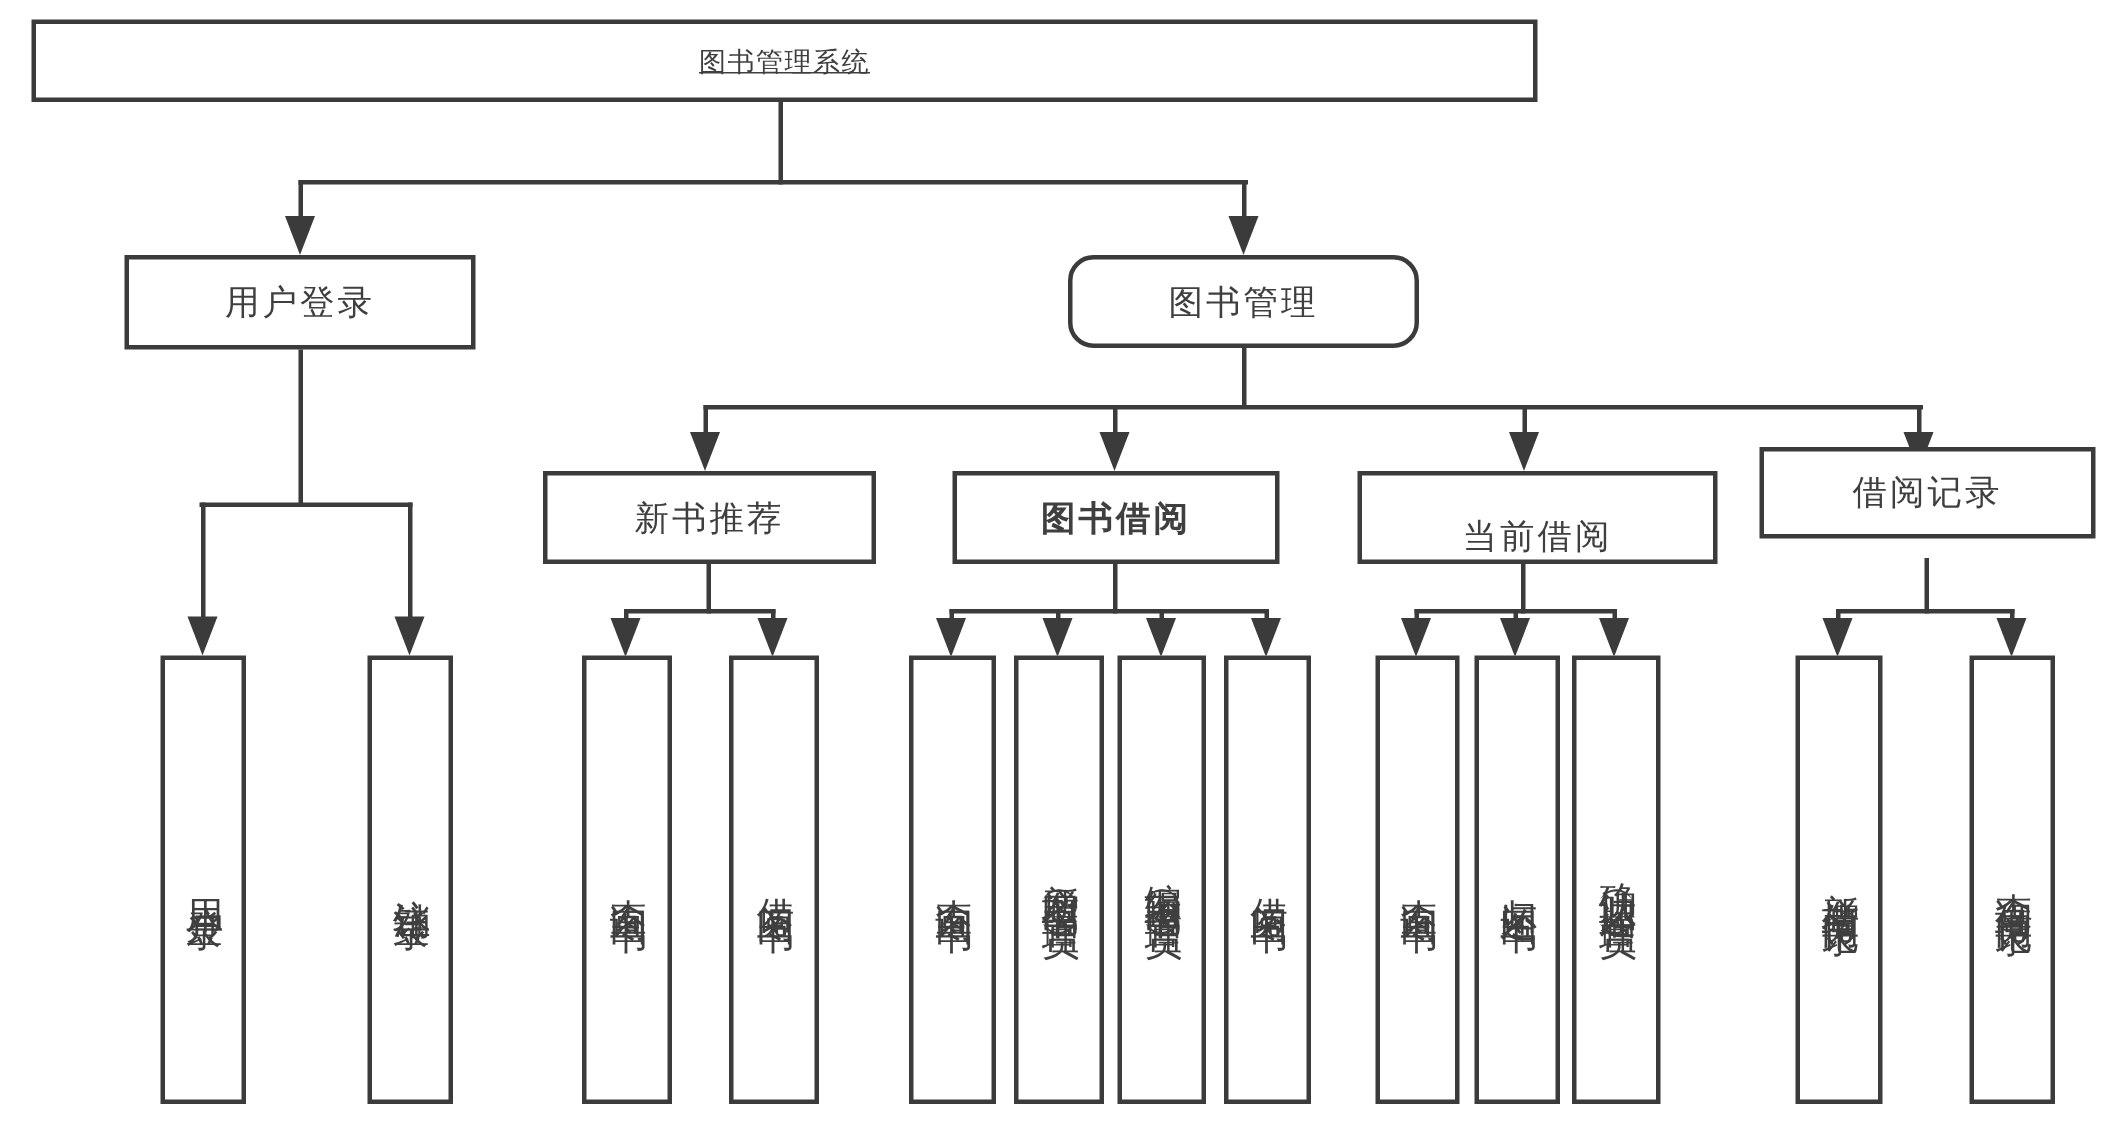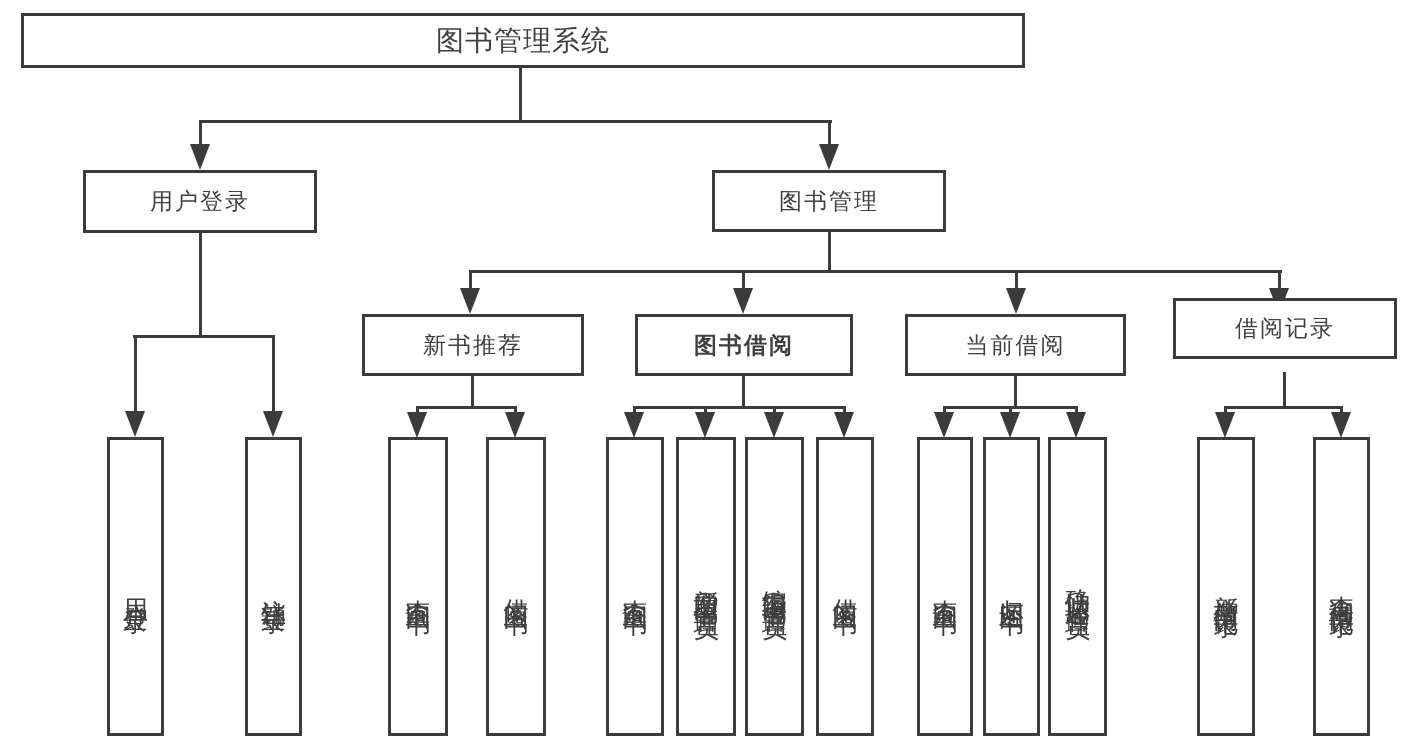--- a/index.html
+++ b/index.html
@@ -7,21 +7,21 @@
     position:relative;width:1405px;height:747px;background:#ffffff;overflow:hidden;
     font-family:"Liberation Sans", sans-serif;
   }
   .box{
     position:absolute;box-sizing:border-box;
     border:3px solid #3b3b3b;background:#ffffff;
     display:flex;align-items:center;justify-content:center;
     color:#3f3f3f;
   }
   .hlabel{font-size:23px;letter-spacing:2px;white-space:nowrap;}
-  .root .hlabel{font-size:28px;letter-spacing:1px;}
+  .root .hlabel{font-size:18px;letter-spacing:1px;text-decoration:underline;}
   .vtext{
     writing-mode:vertical-rl;text-orientation:mixed;
     font-size:25px;letter-spacing:4px;line-height:1;
     color:#3f3f3f;white-space:nowrap;
   }
   .lv{position:absolute;width:3px;background:#3b3b3b;}
   .lh{position:absolute;height:3px;background:#3b3b3b;}
   .ah{
     position:absolute;width:0;height:0;
     border-left:10px solid transparent;border-right:10px solid transparent;
@@ -99,33 +99,33 @@
   <div class="ah" style="left:1331px;top:412px;"></div>
 
   <div class="box root" style="left:21px;top:13px;width:1004px;height:55px;">
     <span class="hlabel">图书管理系统</span>
   </div>
 
   <div class="box" style="left:83px;top:170px;width:234px;height:63px;">
     <span class="hlabel">用户登录</span>
   </div>
 
-  <div class="box" style="left:712px;top:170px;width:234px;height:62px;">
+  <div class="box" style="left:712px;top:170px;width:234px;height:62px;border-radius:17px;">
     <span class="hlabel">图书管理</span>
   </div>
 
   <div class="box" style="left:362px;top:314px;width:222px;height:62px;">
     <span class="hlabel">新书推荐</span>
   </div>
 
   <div class="box" style="left:635px;top:314px;width:218px;height:62px;font-weight:bold;">
     <span class="hlabel">图书借阅</span>
   </div>
 
-  <div class="box" style="left:905px;top:314px;width:221px;height:62px;">
+  <div class="box" style="left:905px;top:314px;width:240px;height:62px;align-items:flex-end;">
     <span class="hlabel">当前借阅</span>
   </div>
 
   <div class="box" style="left:1173px;top:298px;width:224px;height:61px;">
     <span class="hlabel">借阅记录</span>
   </div>
 
   <div class="box" style="left:107px;top:437px;width:57px;height:299px;">
     <span class="vtext">用户登录</span>
   </div>

